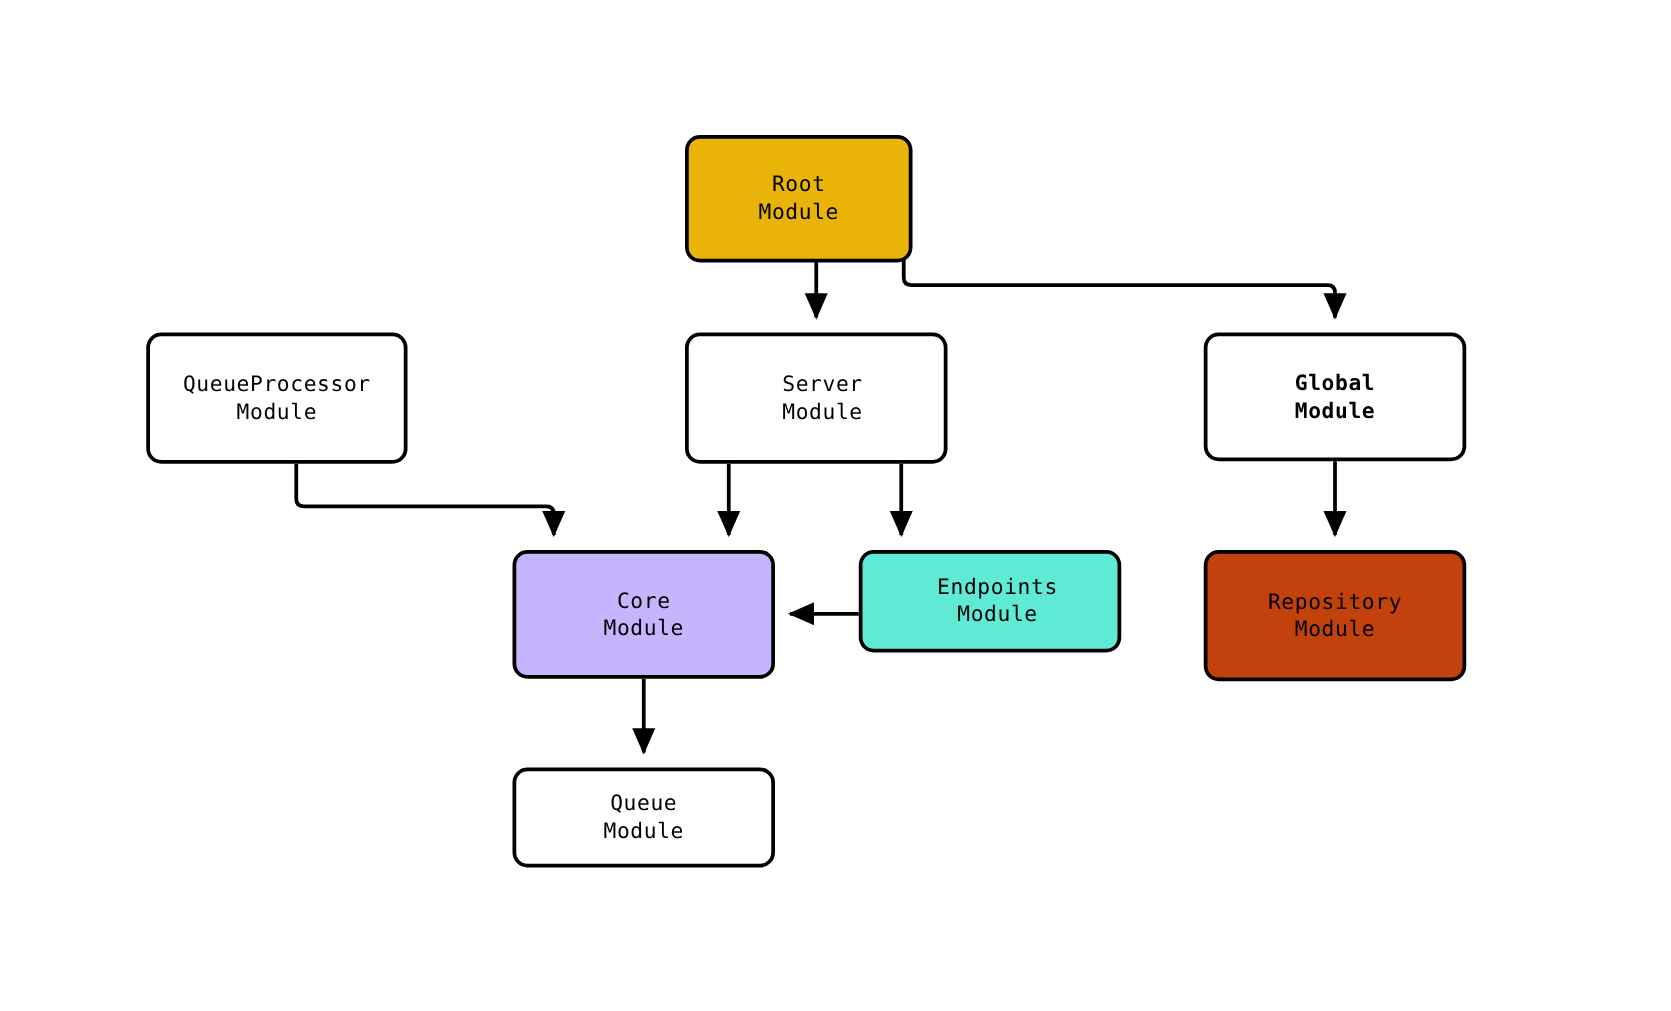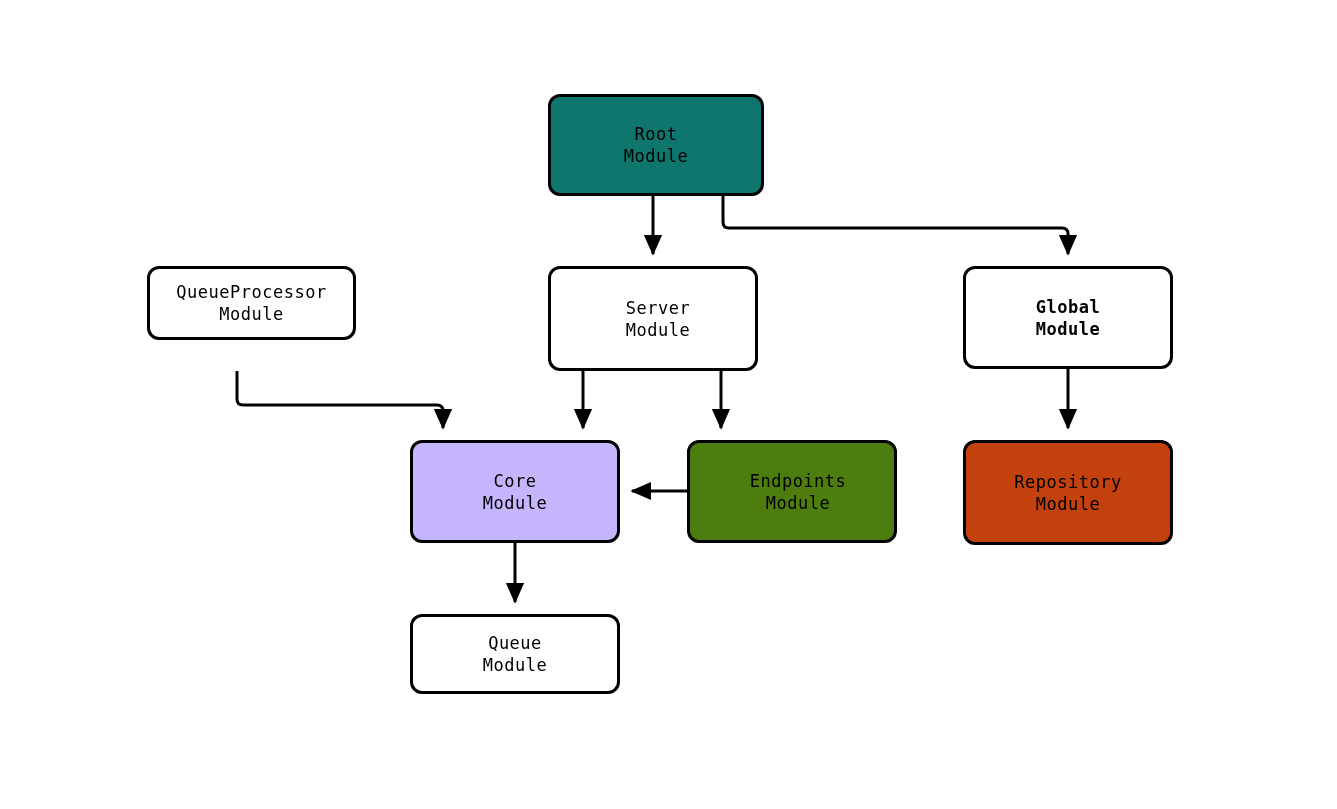--- a/index.html
+++ b/index.html
@@ -63,41 +63,41 @@
         <path d="M 723 196 L 723 222 Q 723 228 729 228 L 1062 228 Q 1068 228 1068 234 L 1068 254" marker-end="url(#arrowhead)"></path>
         <path d="M 237 371 L 237 399 Q 237 405 243 405 L 437 405 Q 443 405 443 411 L 443 428" marker-end="url(#arrowhead)"></path>
         <path d="M 583 371 L 583 428" marker-end="url(#arrowhead)"></path>
         <path d="M 721 371 L 721 428" marker-end="url(#arrowhead)"></path>
         <path d="M 687 491 L 632 491" marker-end="url(#arrowhead)"></path>
         <path d="M 1068 369 L 1068 428" marker-end="url(#arrowhead)"></path>
         <path d="M 515 543 L 515 602" marker-end="url(#arrowhead)"></path>
       </g>
   </svg>
 
-  <div class="node" style="left: 548px; top: 94px; width: 216px; height: 102px; border-width: 3px; border-color: rgb(0, 0, 0); background: #0f766e;">
+  <div class="node" style="left: 548px; top: 108px; width: 182px; height: 102px; border-width: 3px; border-color: rgb(0, 0, 0); background: #eab308;">
     <div class="node-label">Root
 Module</div>
   </div>
-  <div class="node" style="left: 147px; top: 266px; width: 209px; height: 74px; border-width: 3px; border-color: rgb(0, 0, 0); background: rgb(255, 255, 255);">
+  <div class="node" style="left: 117px; top: 266px; width: 209px; height: 105px; border-width: 3px; border-color: rgb(0, 0, 0); background: rgb(255, 255, 255);">
     <div class="node-label">QueueProcessor
 Module</div>
   </div>
   <div class="node" style="left: 548px; top: 266px; width: 210px; height: 105px; border-width: 3px; border-color: rgb(0, 0, 0); background: rgb(255, 255, 255); padding-left: 10px;">
     <div class="node-label">Server
 Module</div>
   </div>
   <div class="node" style="left: 963px; top: 266px; width: 210px; height: 103px; border-width: 3px; border-color: rgb(0, 0, 0); background: rgb(255, 255, 255); font-weight: bold;">
     <div class="node-label">Global
 Module</div>
   </div>
   <div class="node" style="left: 410px; top: 440px; width: 210px; height: 103px; border-width: 3px; border-color: rgb(0, 0, 0); background: #c4b5fd;">
     <div class="node-label">Core
 Module</div>
   </div>
-  <div class="node" style="left: 687px; top: 440px; width: 210px; height: 103px; border-width: 3px; border-color: rgb(0, 0, 0); background: #4d7c0f; padding-left: 12px;">
+  <div class="node" style="left: 687px; top: 440px; width: 210px; height: 82px; border-width: 3px; border-color: rgb(0, 0, 0); background: #5eead4; padding-left: 12px;">
     <div class="node-label">Endpoints
 Module</div>
   </div>
   <div class="node" style="left: 963px; top: 440px; width: 210px; height: 105px; border-width: 3px; border-color: rgb(0, 0, 0); background: #c2410c;">
     <div class="node-label">Repository
 Module</div>
   </div>
   <div class="node" style="left: 410px; top: 614px; width: 210px; height: 80px; border-width: 3px; border-color: rgb(0, 0, 0); background: rgb(255, 255, 255);">
     <div class="node-label">Queue
 Module</div>

